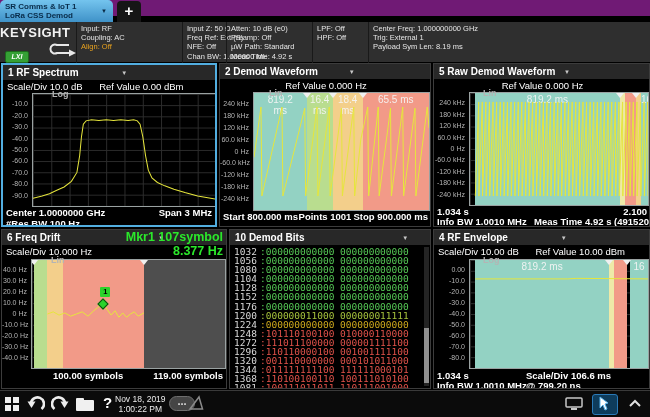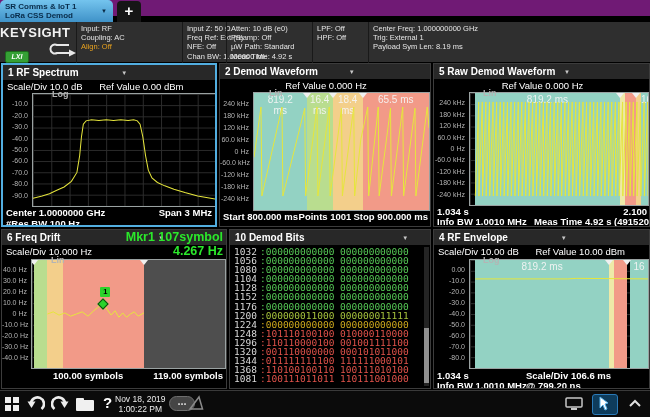--- a/index.html
+++ b/index.html
@@ -219,21 +219,21 @@
       <div class="yl" style="left: 0px; width: 31px; top: 126.6px;">-240 kHz</div>
     </div>
 
   <div class="plotwin" id="w6" style="left:1px;top:229px;width:226px;height:160px;">
     <div class="titlebar">
       <span>6 Freq Drift</span>
       <span class="tcaret" style="margin-left:95px">▼</span>
     </div>
     <div class="mkr">
       <div>Mkr1  107symbol</div>
-      <div>4.267 Hz</div>
+      <div>8.377 Hz</div>
     </div>
     <div class="scaleline">
       <span>Scale/Div 10.000 Hz</span>
     </div>
     <div class="plot" style="left:29px;top:29px;width:193px;height:108px;">
         <div class="seg" style="left: 1%; width: 7%; background: rgb(185, 221, 143);"></div>
         <div class="seg" style="left: 8%; width: 8%; background: rgb(243, 207, 139);"></div>
         <div class="seg" style="left: 16%; width: 42%; background: rgb(242, 154, 136);"></div>
         <div class="seg graygrid" style="left: 58%; width: 42%; background: rgb(78, 78, 78);"></div>
         <div class="bmark" style="left: calc(1% - 4px);"></div>
@@ -267,20 +267,21 @@
         <div class="brow"><span class="baddr">1032</span><span class="c-green">:000000000000 000000000000</span></div>
         <div class="brow"><span class="baddr">1056</span><span class="c-green">:000000000000 000000000000</span></div>
         <div class="brow"><span class="baddr">1080</span><span class="c-green">:000000000000 000000000000</span></div>
         <div class="brow"><span class="baddr">1104</span><span class="c-green">:000000000000 000000000000</span></div>
         <div class="brow"><span class="baddr">1128</span><span class="c-green">:000000000000 000000000000</span></div>
         <div class="brow"><span class="baddr">1152</span><span class="c-green">:000000000000 000000000000</span></div>
         <div class="brow"><span class="baddr">1176</span><span class="c-green">:000000000000 000000000000</span></div>
         <div class="brow"><span class="baddr">1200</span><span class="c-lime">:000000011000 000000011111</span></div>
         <div class="brow"><span class="baddr">1224</span><span class="c-yellow">:000000000000 000000000000</span></div>
         <div class="brow"><span class="baddr">1248</span><span class="c-red">:101110100100 010000110000</span></div>
+        <div class="brow"><span class="baddr">1272</span><span class="c-red">:111011100000 000001111100</span></div>
         <div class="brow"><span class="baddr">1296</span><span class="c-red">:110110000100 001001111100</span></div>
         <div class="brow"><span class="baddr">1320</span><span class="c-red">:001110000000 000101011000</span></div>
         <div class="brow"><span class="baddr">1344</span><span class="c-red">:011111111100 111111000101</span></div>
         <div class="brow"><span class="baddr">1368</span><span class="c-red">:110100100110 100111010100</span></div>
         <div class="brow"><span class="baddr">1081</span><span class="c-red">:100111011011 110111001000</span></div>
       </div>
     <div class="sbtrack">
         <div class="sbthumb"></div>
       </div>
   </div>

